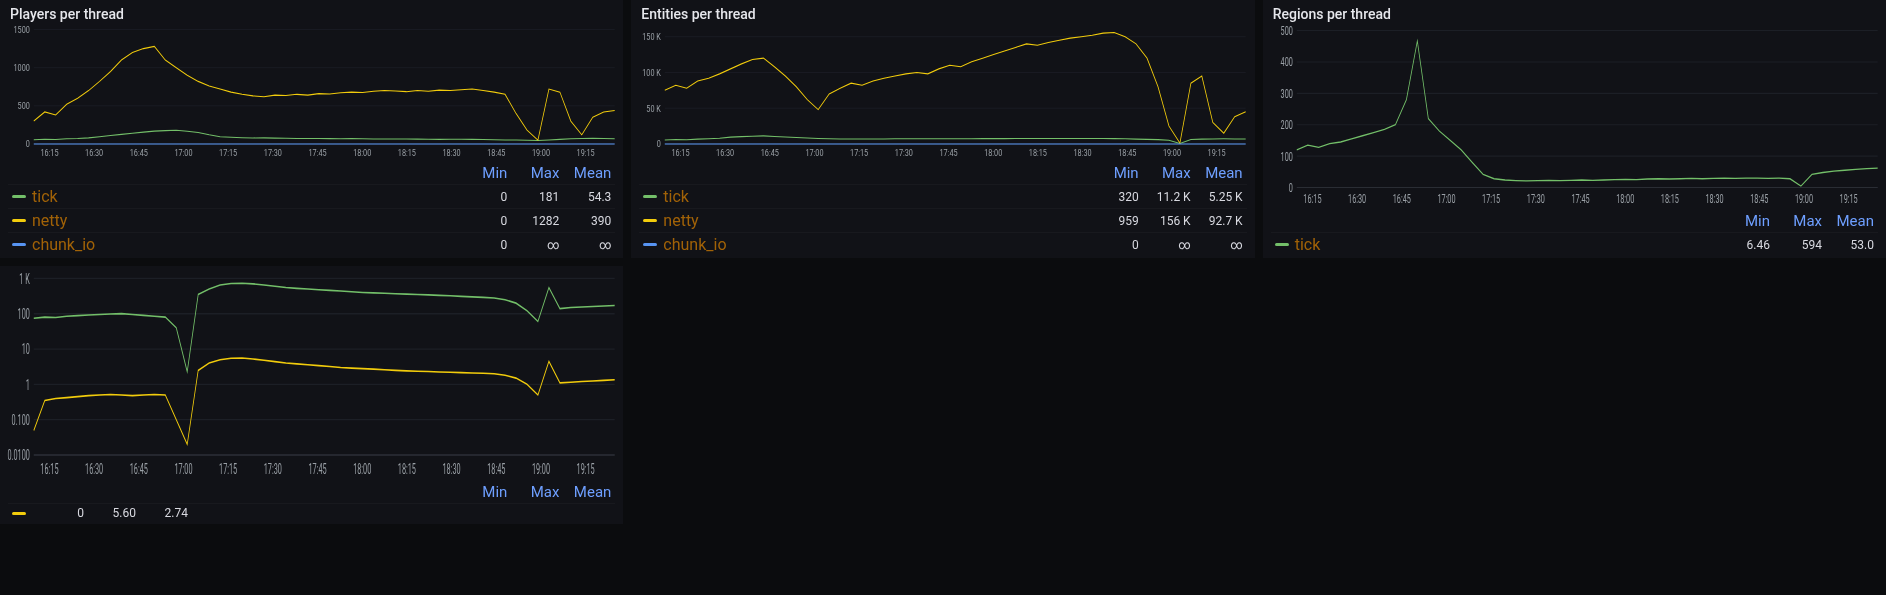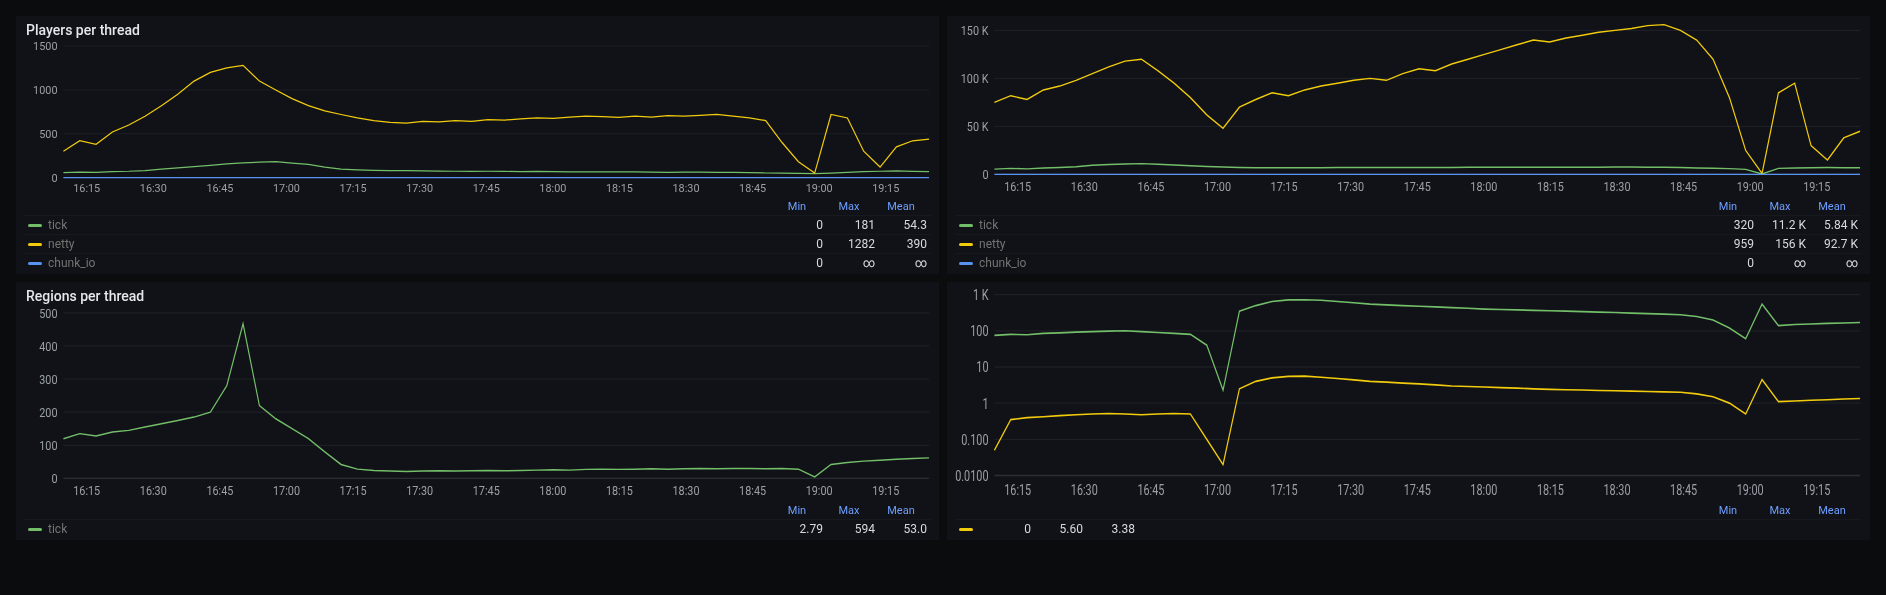--- a/index.html
+++ b/index.html
@@ -1,30 +1,30 @@
 <!DOCTYPE html>
 <html><head>
 <meta charset="utf-8">
 <style>
   * { box-sizing: border-box; margin: 0; padding: 0; }
   html, body { width: 1886px; height: 595px; background: #0b0c0e; font-family: -apple-system, BlinkMacSystemFont, "Segoe UI", Roboto, Helvetica, Arial, sans-serif; color: #ccccdc; font-size: 12px; overflow: hidden; }
-  .grid { display: grid; grid-template-columns: 1fr 1fr; grid-template-rows: 258px 258px; gap: 8px; padding: 16px; width: 1886px; height: 595px; }
+  .grid { display: grid; grid-template-columns: 1fr 1fr 1fr; grid-template-rows: 258px 258px; gap: 8px; padding: 0; width: 1886px; height: 595px; }
   .panel { background: #111217; display: flex; flex-direction: column; overflow: hidden; }
   .panel-title { font-size: 14px; font-weight: 500; color: #e6e7ec; padding: 6px 10px 4px 10px; white-space: nowrap; }
   .chart-area { flex: 1 1 auto; position: relative; margin: 0 6px 0 6px; }
   .chart-area svg { width: 100%; height: 100%; display: block; }
   .axis-line { stroke: #2a2d34; stroke-width: 1; }
   .grid-line { stroke: #1c1f26; stroke-width: 1; }
   .series-line { fill: none; stroke-width: 1.2; }
   .legend { padding: 2px 8px 2px 8px; }
   .legend-header { display: flex; justify-content: flex-end; gap: 0; padding: 2px 4px; }
-  .legend-header .hcell { width: 52px; text-align: center; color: #6e9fff; font-size: 11px; cursor: pointer; }
+  .legend-header .hcell { width: 52px; text-align: right; color: #6e9fff; font-size: 15px; cursor: pointer; }
   .legend-row { display: flex; align-items: center; padding: 2px 4px; border-top: 1px solid rgba(255,255,255,0.03); }
   .swatch { width: 14px; height: 3px; border-radius: 2px; margin-right: 6px; flex: 0 0 auto; }
-  .sname { flex: 1 1 auto; color: #737373; font-size: 12px; }
+  .sname { flex: 1 1 auto; color: #a16207; font-size: 16px; }
   .scell { width: 52px; text-align: right; color: #d8d9e0; font-size: 12px; }
   .legend-scroll { max-height: 72px; overflow: hidden; }
 </style>
 </head>
 <body>
 
 <div class="grid">
 
 <div class="panel">
       <div class="panel-title">Players per thread</div>
@@ -82,20 +82,21 @@
             <div class="swatch" style="background: rgb(87, 148, 242);"></div>
             <div class="sname">chunk_io</div>
             <div class="scell">0</div>
             <div class="scell">∞</div>
             <div class="scell">∞</div>
           </div>
         </div>
       </div>
     </div>
     <div class="panel">
+      <div class="panel-title">Entities per thread</div>
       <div class="chart-area">
         <svg viewBox="0 0 924 150" preserveAspectRatio="none">
           <line x1="42" x2="920" y1="132" y2="132" class="grid-line"></line>
           <text x="36" y="136" text-anchor="end" fill="#9aa0a6" font-size="11">0</text>
           <line x1="42" x2="920" y1="92" y2="92" class="grid-line"></line>
           <text x="36" y="96" text-anchor="end" fill="#9aa0a6" font-size="11">50 K</text>
           <line x1="42" x2="920" y1="52" y2="52" class="grid-line"></line>
           <text x="36" y="56" text-anchor="end" fill="#9aa0a6" font-size="11">100 K</text>
           <line x1="42" x2="920" y1="12" y2="12" class="grid-line"></line>
           <text x="36" y="16" text-anchor="end" fill="#9aa0a6" font-size="11">150 K</text>
@@ -123,21 +124,21 @@
           <div class="hcell">Min</div>
           <div class="hcell">Max</div>
           <div class="hcell">Mean</div>
         </div>
         <div class="legend-scroll">
           <div class="legend-row">
             <div class="swatch" style="background: rgb(115, 191, 105);"></div>
             <div class="sname">tick</div>
             <div class="scell">320</div>
             <div class="scell">11.2 K</div>
-            <div class="scell">5.84 K</div>
+            <div class="scell">5.25 K</div>
           </div>
           <div class="legend-row">
             <div class="swatch" style="background: rgb(242, 204, 12);"></div>
             <div class="sname">netty</div>
             <div class="scell">959</div>
             <div class="scell">156 K</div>
             <div class="scell">92.7 K</div>
           </div>
           <div class="legend-row">
             <div class="swatch" style="background: rgb(87, 148, 242);"></div>
@@ -185,21 +186,21 @@
       <div class="legend">
         <div class="legend-header">
           <div class="hcell">Min</div>
           <div class="hcell">Max</div>
           <div class="hcell">Mean</div>
         </div>
         <div class="legend-scroll">
           <div class="legend-row">
             <div class="swatch" style="background: rgb(115, 191, 105);"></div>
             <div class="sname">tick</div>
-            <div class="scell">2.79</div>
+            <div class="scell">6.46</div>
             <div class="scell">594</div>
             <div class="scell">53.0</div>
           </div>
         </div>
       </div>
     </div>
     <div class="panel">
       <div class="chart-area">
         <svg viewBox="0 0 924 160" preserveAspectRatio="none">
           <line x1="42" x2="920" y1="142" y2="142" class="grid-line"></line>
@@ -236,18 +237,18 @@
         <div class="legend-header">
           <div class="hcell">Min</div>
           <div class="hcell">Max</div>
           <div class="hcell">Mean</div>
         </div>
         <div class="legend-scroll">
           <div class="legend-row">
             <div class="swatch" style="background: rgb(242, 204, 12);"></div>
             <div class="scell">0</div>
             <div class="scell">5.60</div>
-            <div class="scell">3.38</div>
+            <div class="scell">2.74</div>
           </div>
         </div>
       </div>
     </div>
   </div>
 
 </body></html>

